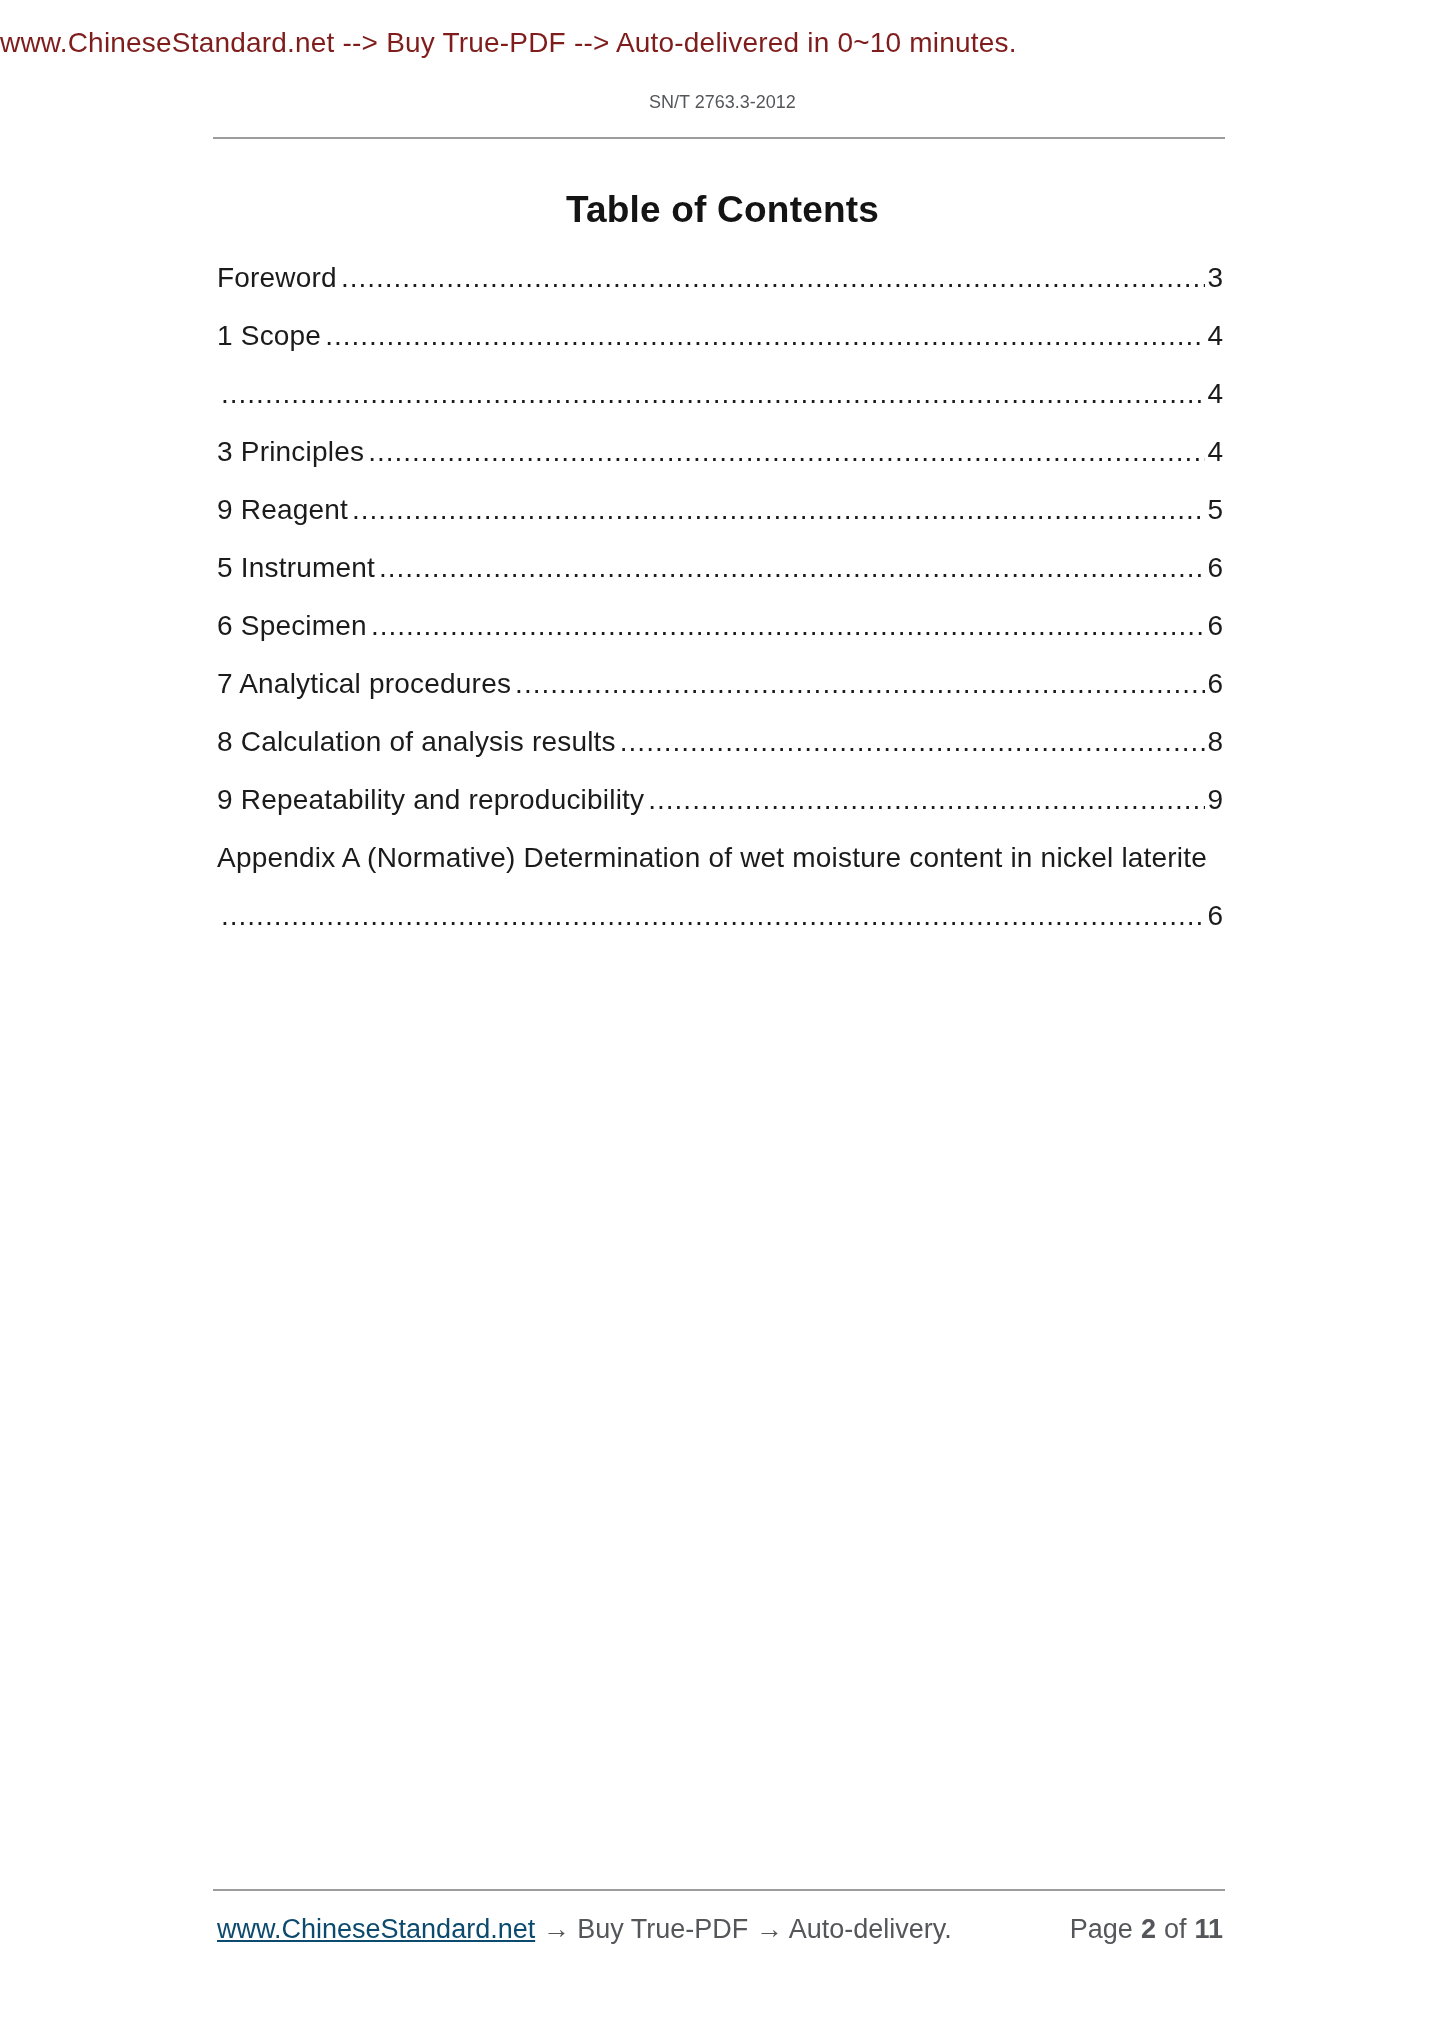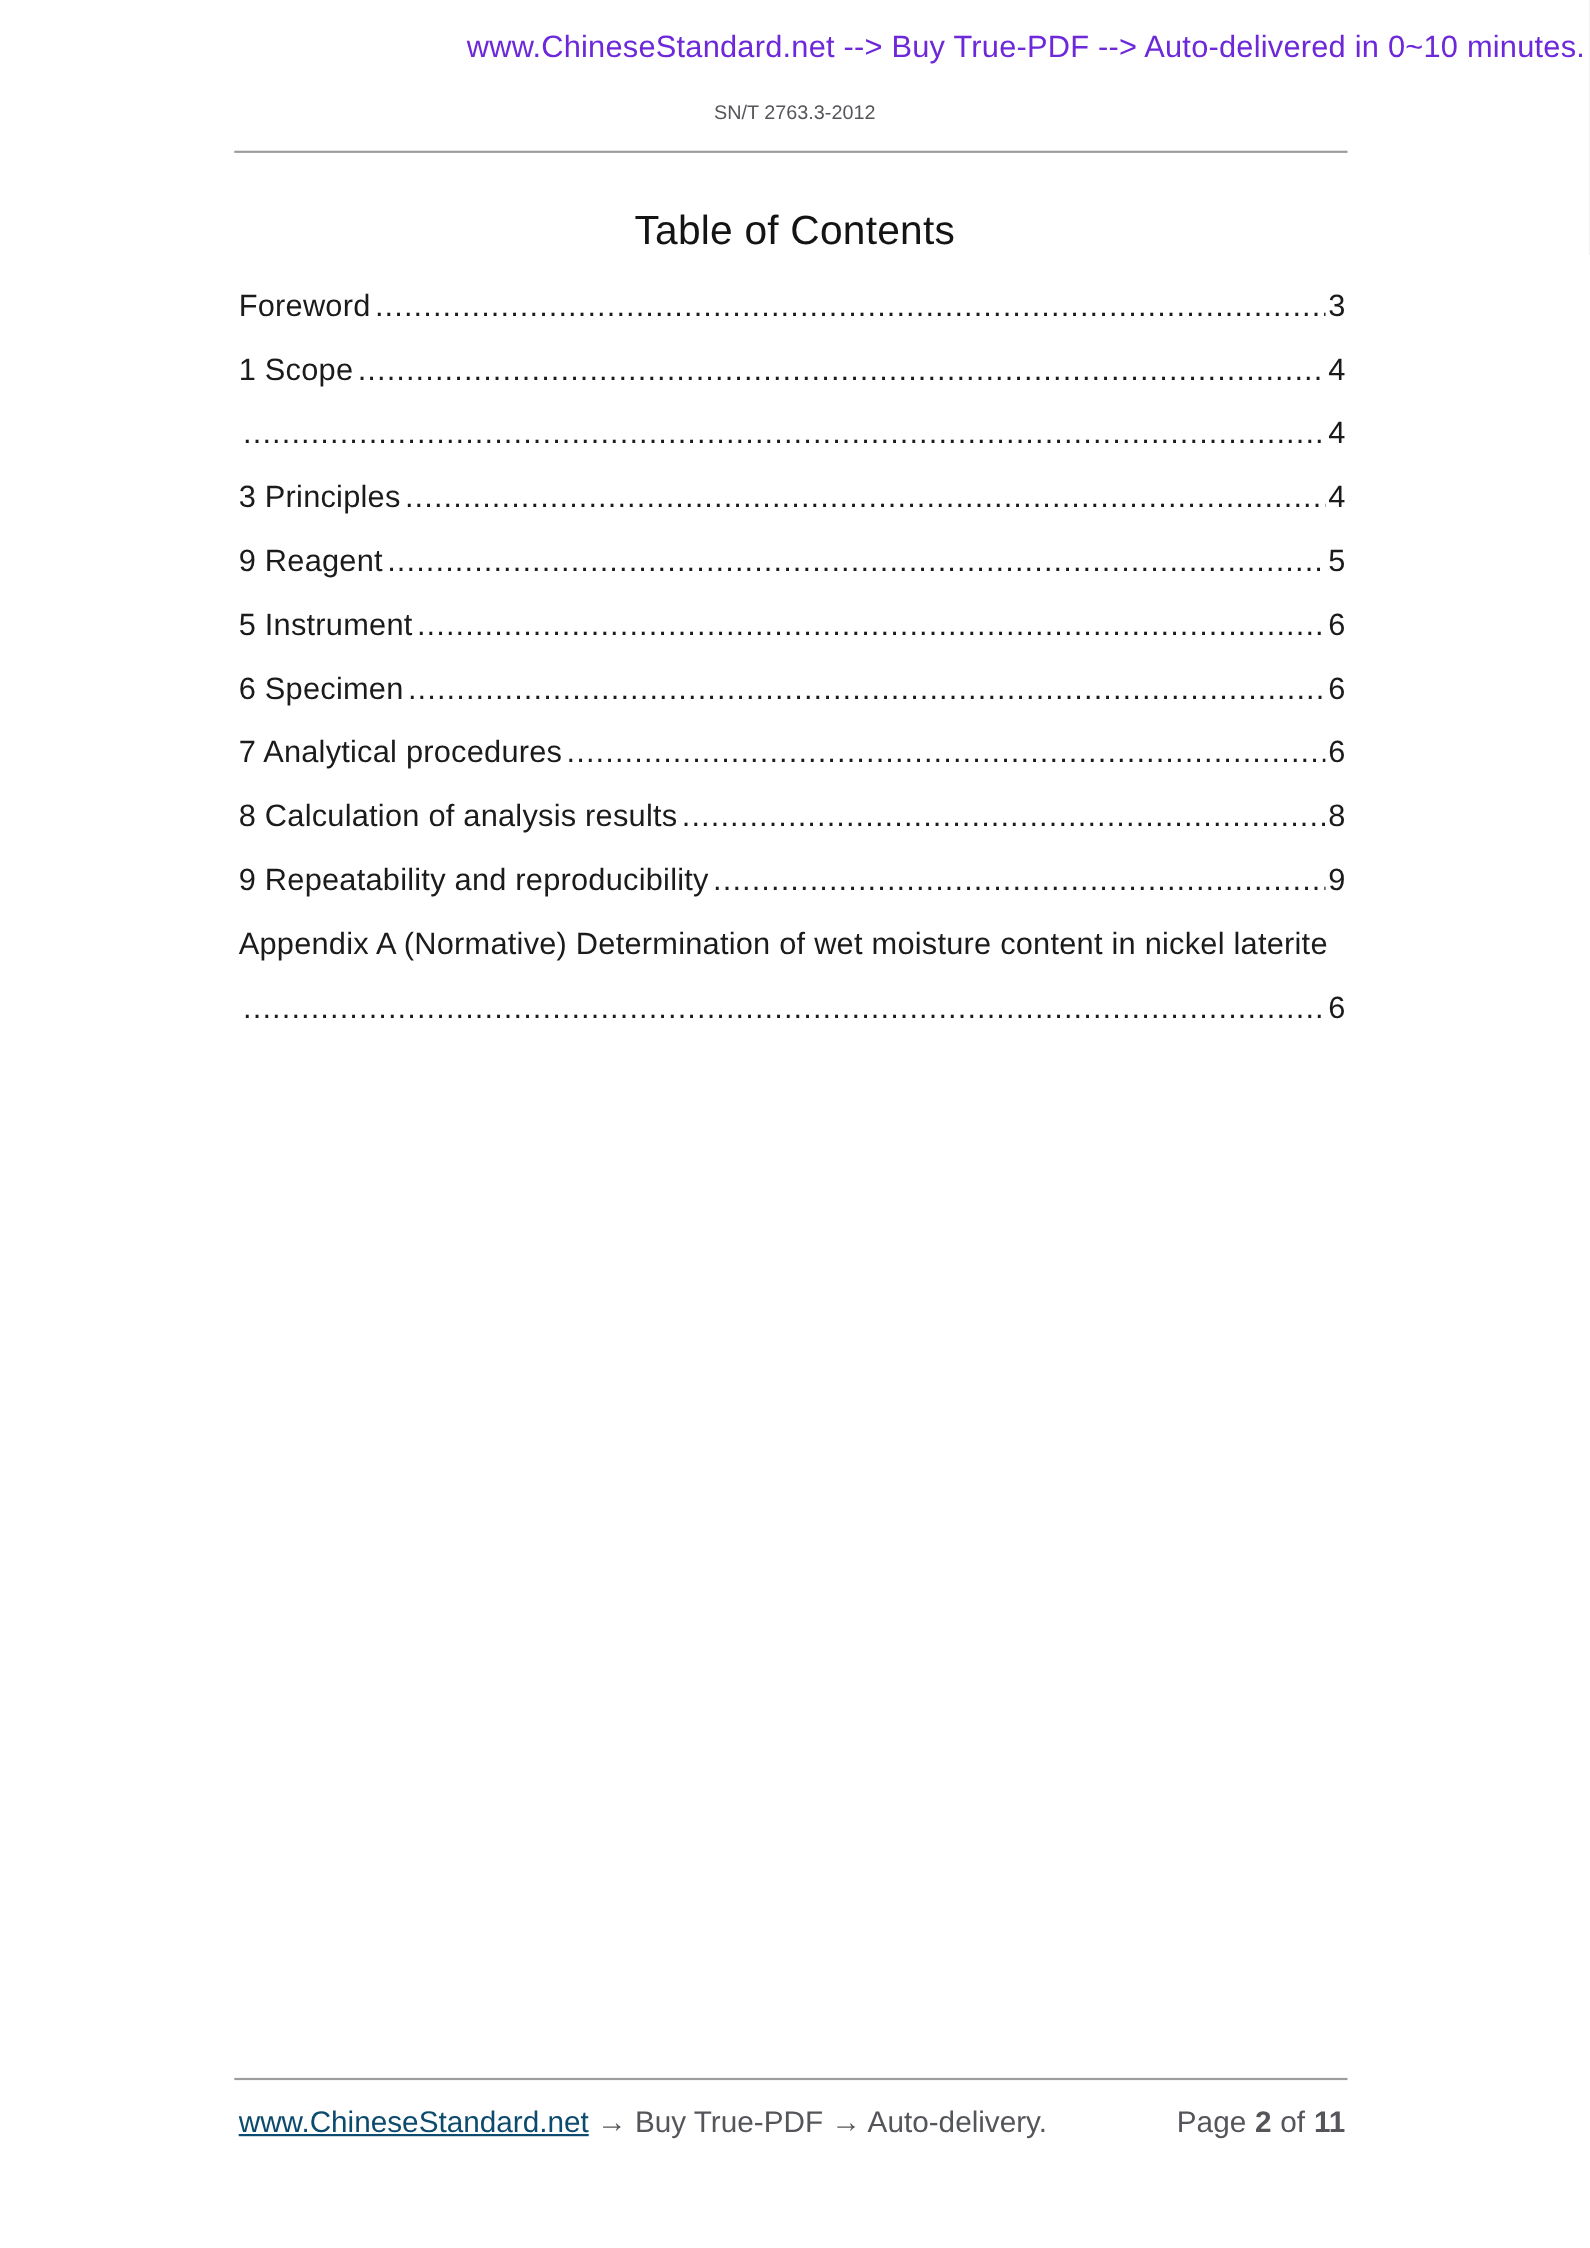--- a/index.html
+++ b/index.html
@@ -10,24 +10,24 @@
     height: 2044px;
     margin: 0 auto;
     background: #ffffff;
     font-family: "Liberation Sans", sans-serif;
     overflow: hidden;
   }
   
   .header-line1 {
     position: absolute;
     top: 26px; left: 0; right: 4px;
-    text-align: right;
+    text-align: left;
     font-size: 28px;
     line-height: 34px;
-    color: #6d28d9;
+    color: #7f1d1d;
     letter-spacing: 0.2px;
     white-space: nowrap;
   }
   .doc-number {
     position: absolute;
     top: 89px; left: 0; right: 0;
     text-align: center;
     font-size: 18px;
     line-height: 26px;
     color: #54565a;
@@ -40,21 +40,21 @@
     background: #9d9d9d;
   }
   .rule-top { top: 137px; }
   .rule-bottom { top: 1889px; }
   
   .toc-title {
     position: absolute;
     top: 189px; left: 0; right: 0;
     text-align: center;
     font-size: 37px;
-    font-weight: normal;
+    font-weight: bold;
     color: #141414;
     letter-spacing: 0.2px;
   }
   .toc {
     position: absolute;
     top: 249px;
     left: 217px;
     width: 1006px;
     font-size: 28px;
     color: #1b1b1b;

